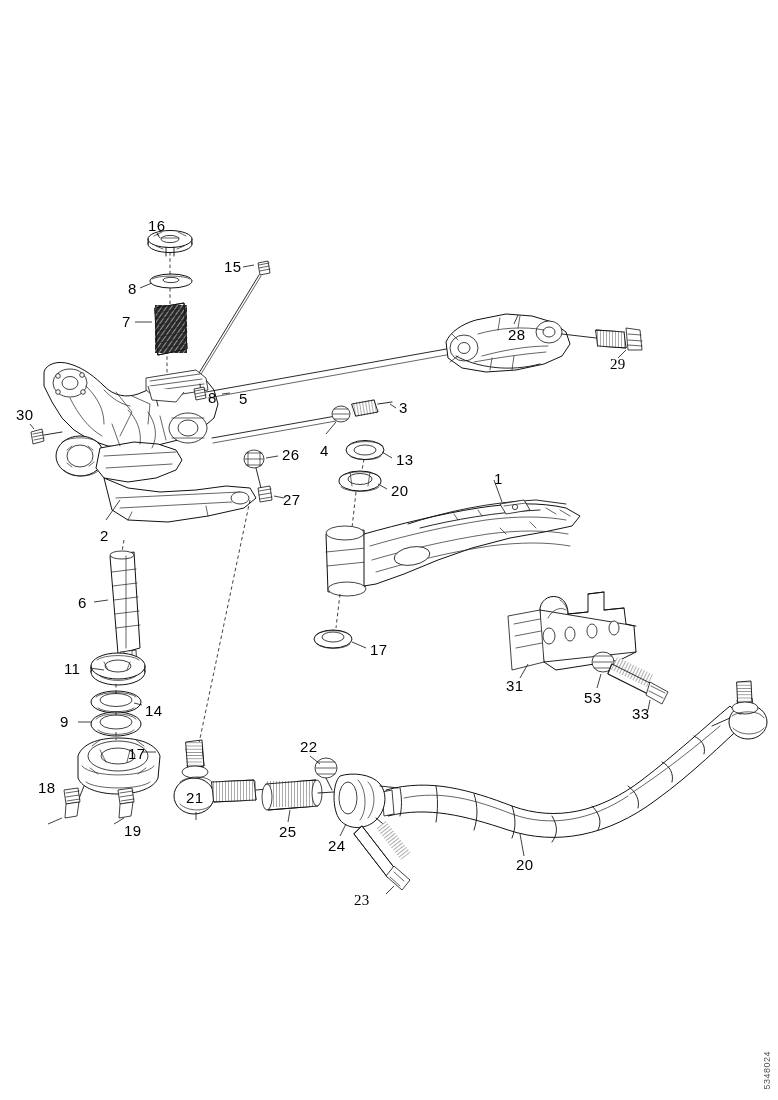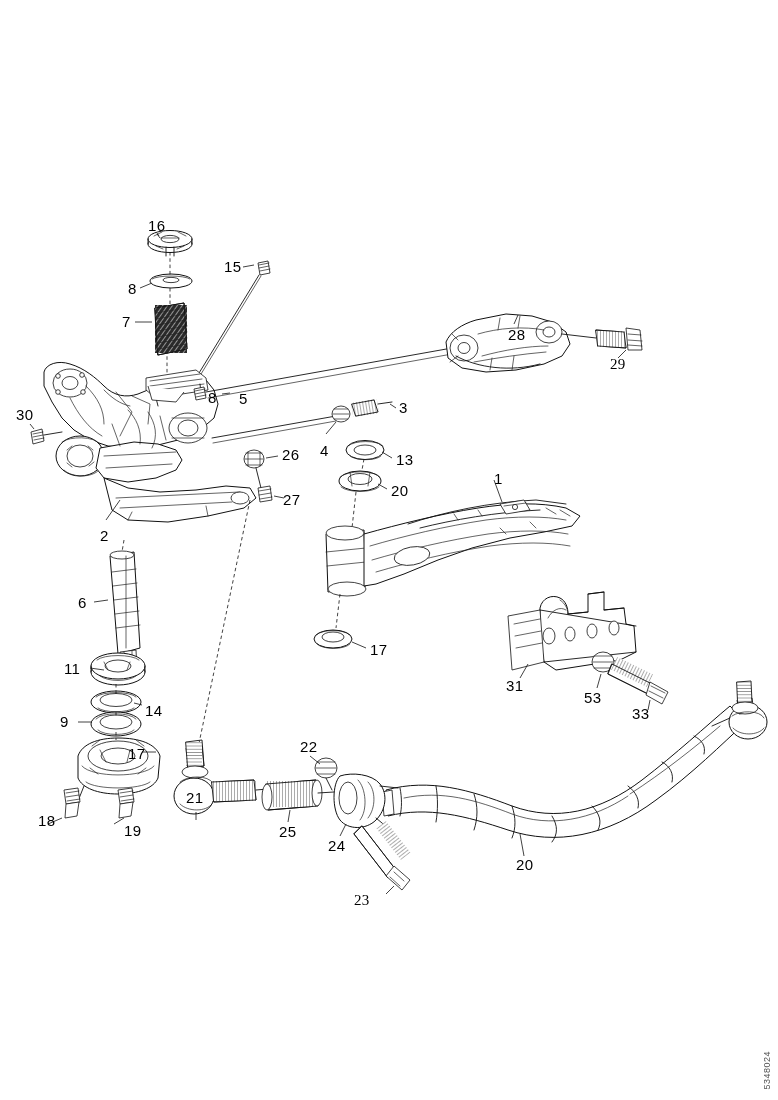--- a/index.html
+++ b/index.html
@@ -510,21 +510,21 @@
   <div class="callout" style="left:208px; top:390px;">8</div>
   <div class="callout" style="left:60px;  top:714px;">9</div>
   <div class="callout" style="left:391px; top:483px;">20</div>
   <div class="callout" style="left:64px;  top:661px;">11</div>
   <div class="callout" style="left:370px; top:642px;">17</div>
   <div class="callout" style="left:396px; top:452px;">13</div>
   <div class="callout" style="left:145px; top:697px;margin-top:6px;">14</div>
   <div class="callout" style="left:224px; top:259px;">15</div>
   <div class="callout" style="left:148px; top:218px;">16</div>
   <div class="callout" style="left:128px; top:746px;">17</div>
-  <div class="callout" style="left:38px;  top:813px;">18</div>
+  <div class="callout" style="left:38px;  top:780px;">18</div>
   <div class="callout" style="left:102px; top:823px;margin-left:22px;">19</div>
   <div class="callout" style="left:516px; top:857px;">20</div>
   <div class="callout" style="left:186px; top:790px;">21</div>
   <div class="callout" style="left:300px; top:739px;">22</div>
   <div class="callout" style="left:354px; top:893px;font-family:Liberation Serif, serif;">23</div>
   <div class="callout" style="left:328px; top:838px;">24</div>
   <div class="callout" style="left:279px; top:824px;">25</div>
   <div class="callout" style="left:282px; top:447px;">26</div>
   <div class="callout" style="left:283px; top:492px;">27</div>
   <div class="callout" style="left:508px; top:297px;margin-top:30px;">28</div>

